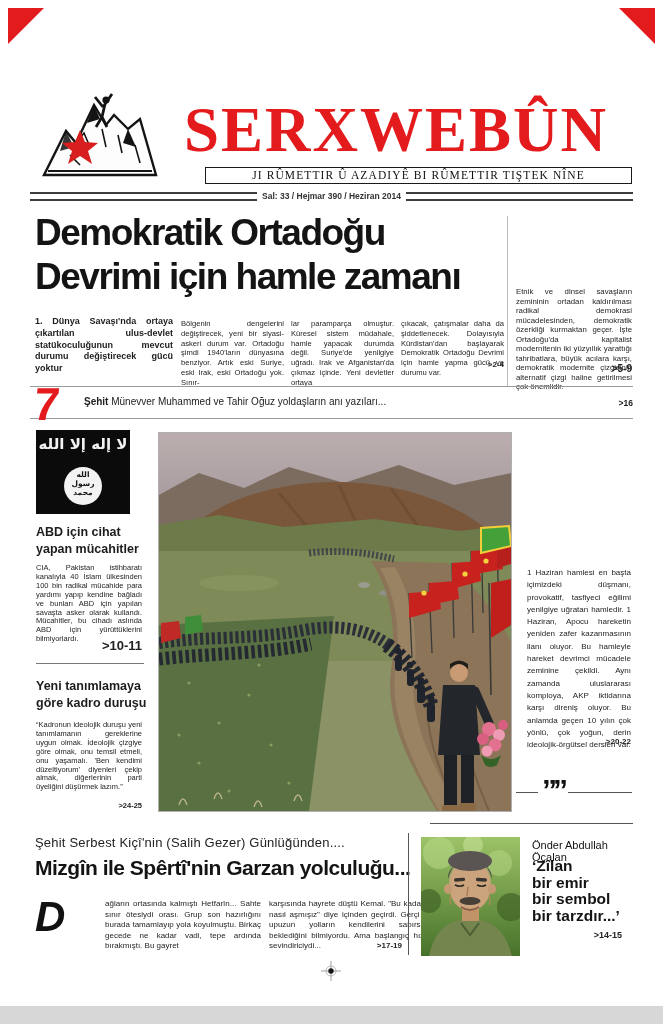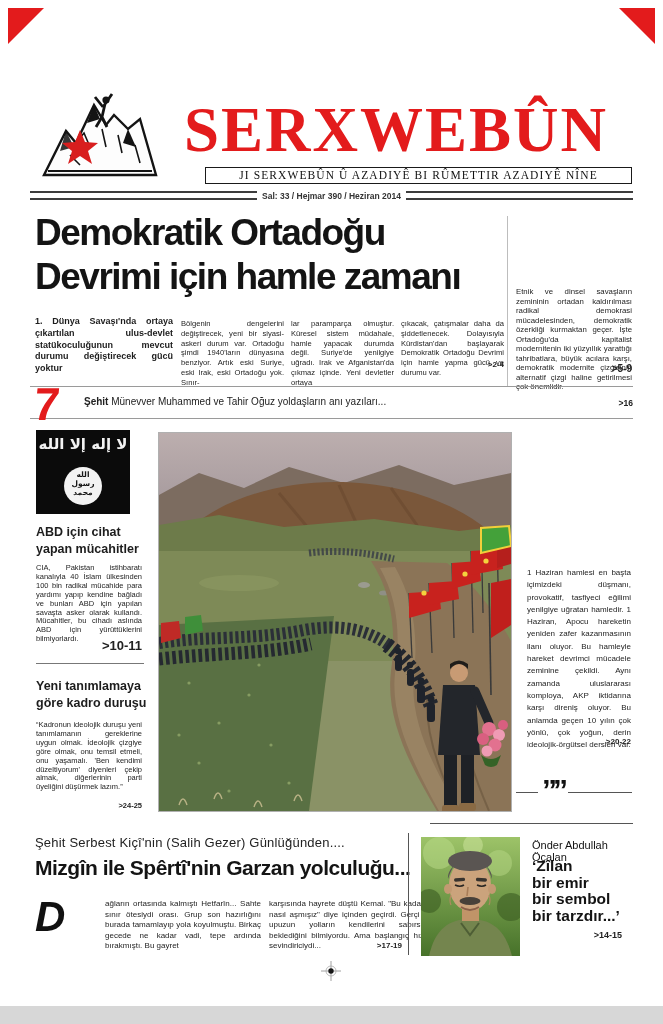--- a/index.html
+++ b/index.html
@@ -11,21 +11,21 @@
   .pl{white-space:pre-line;}
   .ref{font-weight:bold;color:#222;}
   .corner{width:36px;height:36px;background:#e31b1c;}
   .corner.tl{clip-path:polygon(0 0,100% 0,0 100%);}
   .corner.tr{clip-path:polygon(0 0,100% 0,100% 100%);}
   .rule{background:#9a9a9a;height:1px;}
   .masttitle{font-family:"Liberation Serif",serif;font-weight:bold;color:#e31b1c;
              font-size:63px;line-height:70px;letter-spacing:2px;text-align:center;}
   .tagbox{border:1px solid #1a1a1a;font-family:"Liberation Serif",serif;font-size:11.5px;
           letter-spacing:1.1px;text-align:center;line-height:15px;color:#111;}
-  .issuerow{display:flex;align-items:flex-start;}
+  .issuerow{display:flex;align-items:center;}
   .issuerow .rl{flex:1;height:5px;border-top:2px solid #3d3d3d;border-bottom:2px solid #3d3d3d;}
   .issuerow .it{font-size:8.5px;font-weight:bold;color:#333;margin:0 5px;white-space:nowrap;}
   .mainhead{font-size:37px;font-weight:bold;letter-spacing:-1.5px;line-height:44px;color:#141414;}
   .rt-h{font-size:11px;font-weight:bold;line-height:15.5px;letter-spacing:-0.2px;}
   .small-b{font-size:7.8px;line-height:9.5px;}
   .deck-b{font-size:9px;font-weight:bold;line-height:11.8px;}
   .deck-c{font-size:7.6px;line-height:9.8px;}
   .seven{font-size:46px;line-height:44px;font-weight:800;color:#e31b1c;transform:skewX(-6deg);}
   .sehittxt{font-size:10px;color:#222;}
   .flag{background:#0b0b0b;}
@@ -70,21 +70,21 @@
     <path d="M8,86 L112,86" stroke="#141414" stroke-width="2"></path>
     <path d="M40,45 L45,57 L58,58 L48,66 L52,79 L40,71 L28,79 L32,66 L22,58 L35,57 Z" fill="#d81e1e"></path>
     <g stroke="#141414" stroke-width="3" fill="none">
       <circle cx="66" cy="15" r="3.6" fill="#141414" stroke="none"></circle>
       <path d="M65,19 L62,32 M63,22 L55,12 M63,22 L72,9 M62,32 L56,42 M62,32 L67,42" stroke-width="2.8"></path>
     </g>
   </svg>
 
   <div class="abs masttitle" style="left:160px;top:95px;width:472px;">SERXWEBÛN</div>
 
-  <div class="abs tagbox" style="left:205px;top:167px;width:425px;height:15px;">JI SERXWEBÛN Û AZADIYÊ BI RÛMETTIR AZADIYÊ NÎNE</div>
+  <div class="abs tagbox" style="left:205px;top:167px;width:425px;height:15px;">JI RÛMETTIR Û AZADIYÊ BI RÛMETTIR TIŞTEK NÎNE</div>
 
   <div class="abs issuerow" style="left:30px;top:191px;width:603px;">
     <div class="rl"></div>
     <div class="it">Sal: 33 / Hejmar 390 / Heziran 2014</div>
     <div class="rl"></div>
   </div>
 
   <div class="abs mainhead pl" style="left:35px;top:211px;width:470px;">Demokratik Ortadoğu
 Devrimi için hamle zamanı</div>
 

